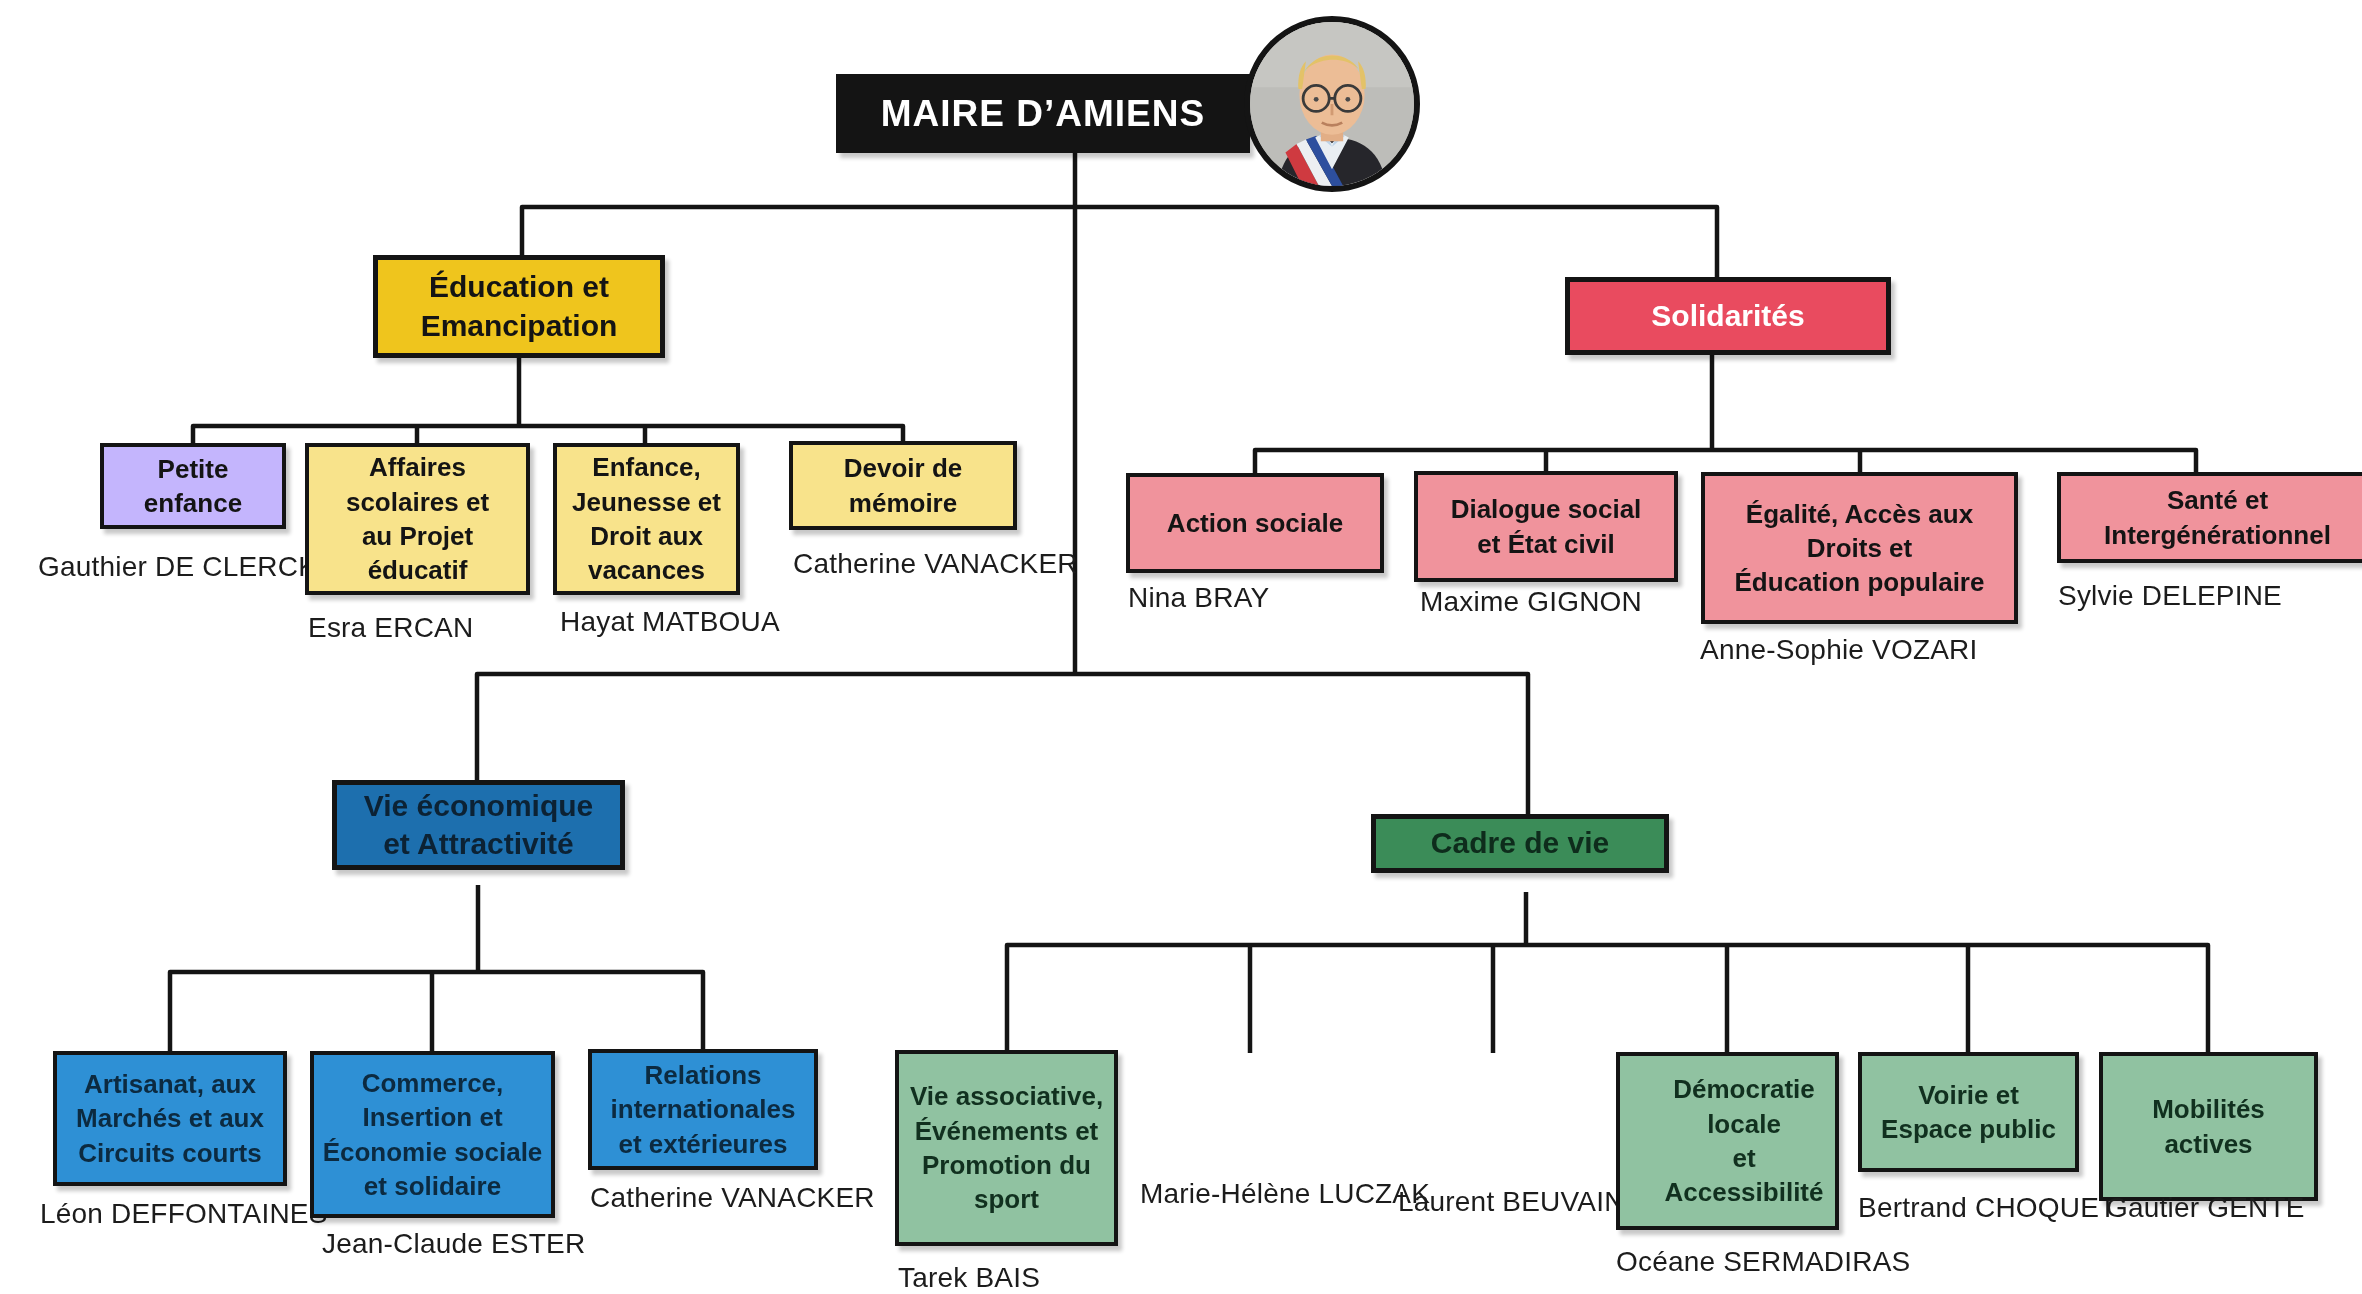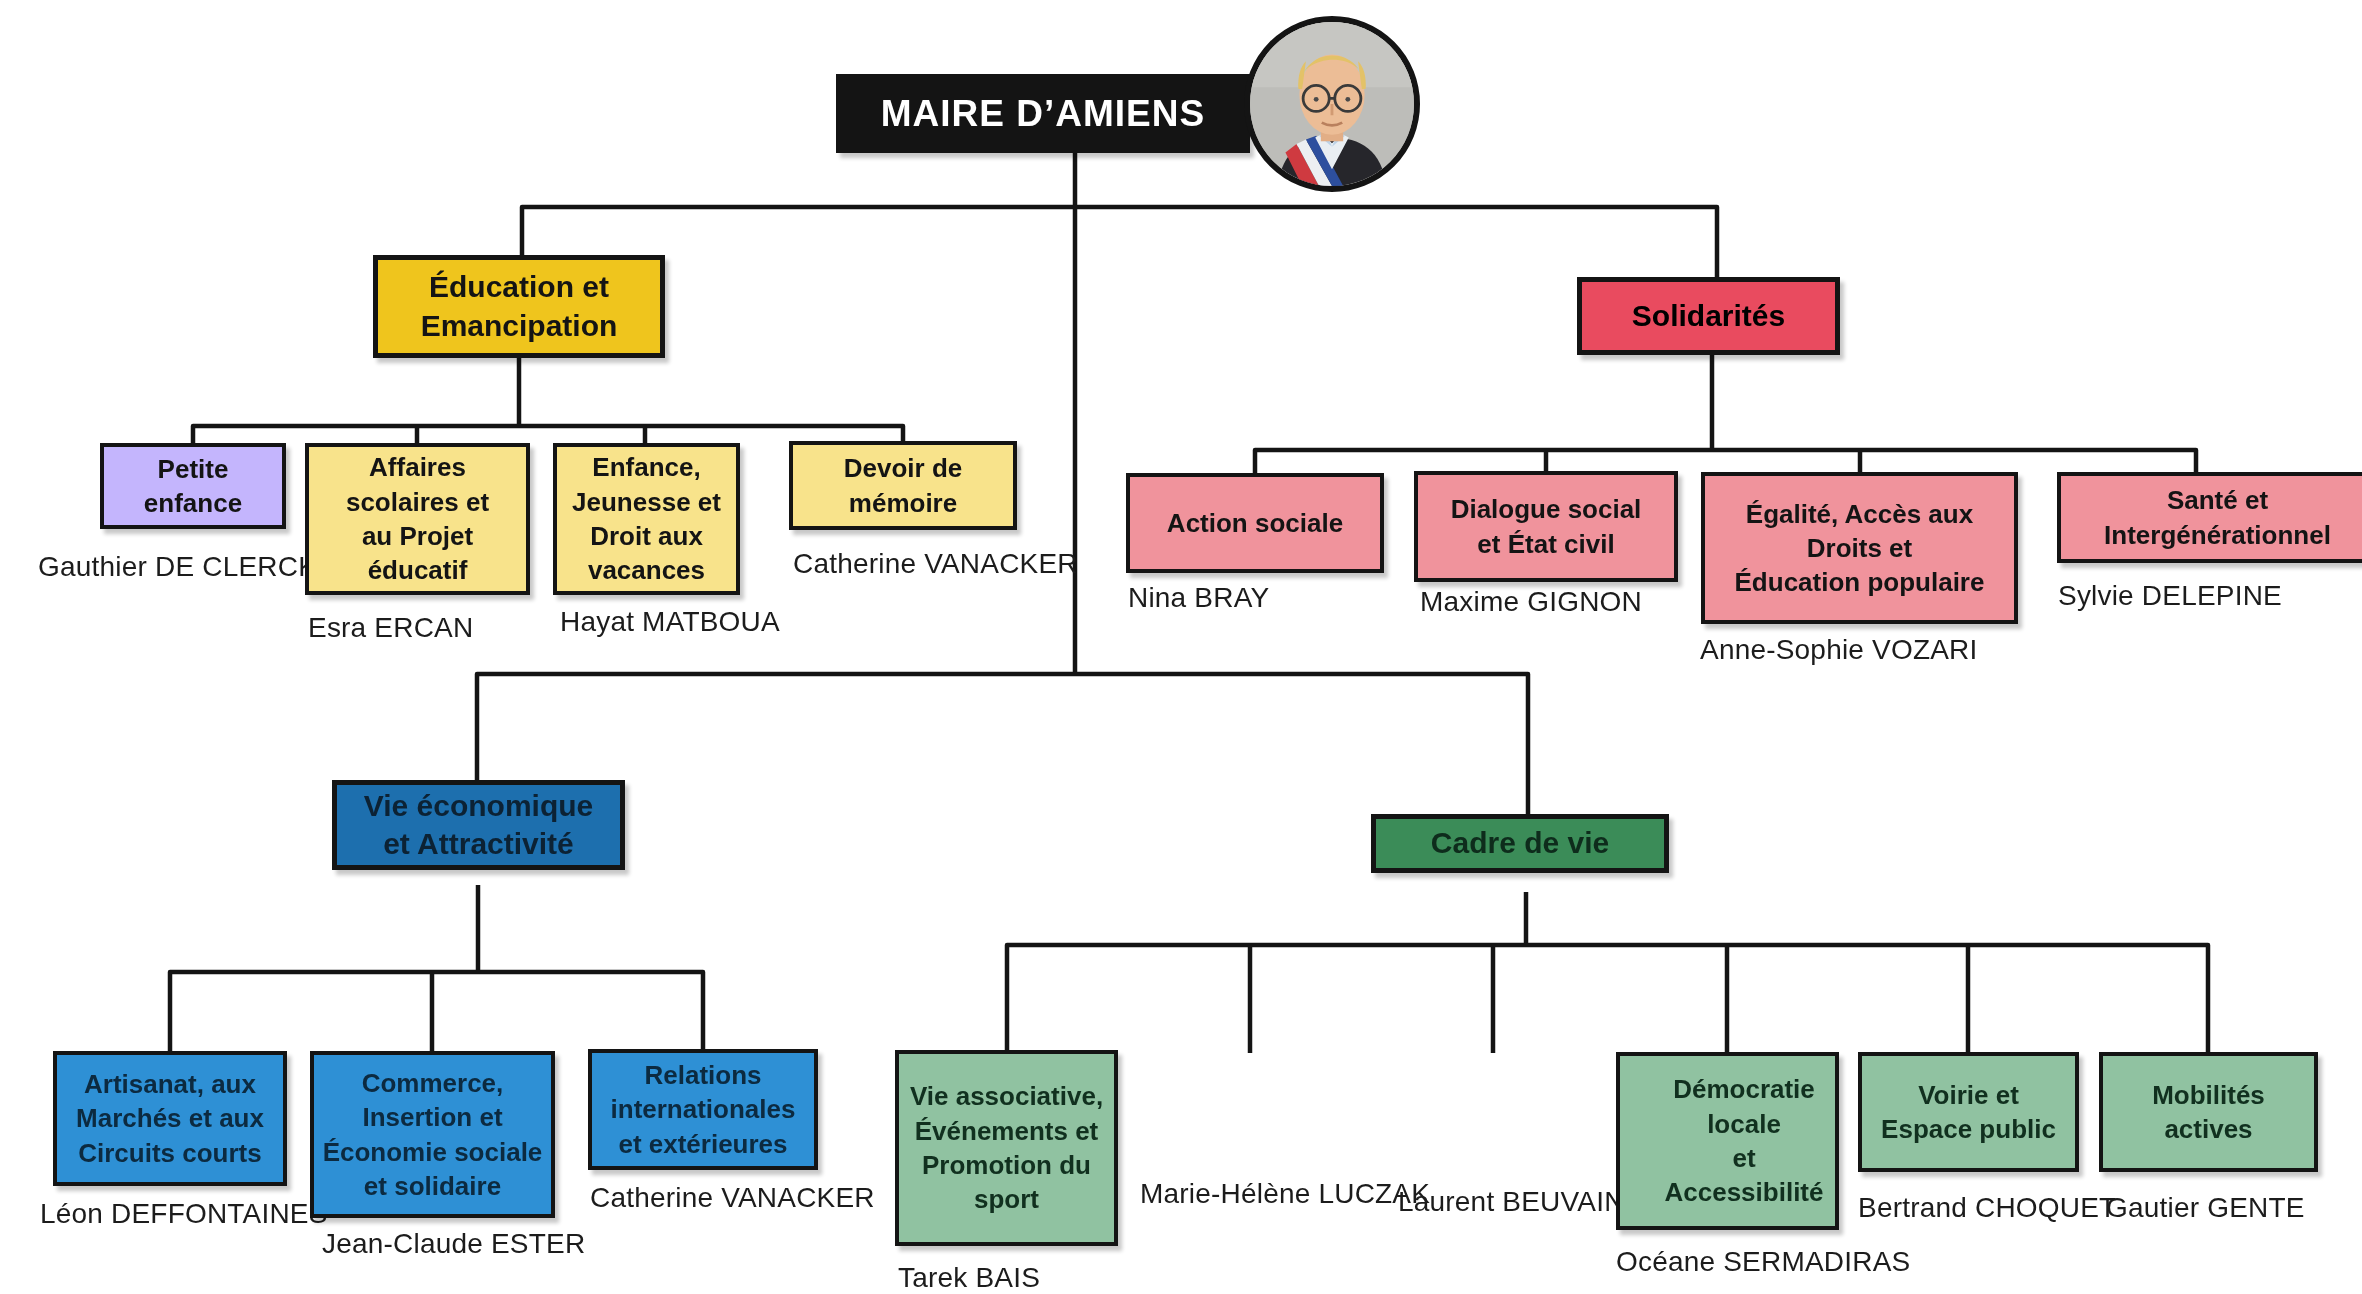--- a/index.html
+++ b/index.html
@@ -88,21 +88,21 @@
       <circle cx="105" cy="83" r="2.6" fill="#4a4a4a"></circle>
       <path d="M88 88 V100" stroke="#d19a72" stroke-width="3" fill="none"></path>
       <path d="M77 108 Q88 114 99 108" stroke="#b9805d" stroke-width="3" fill="none"></path>
     </svg>
   </div>
 
   <div class="pbox" style="left: 373px; top: 255px; width: 292px; height: 103px; background: rgb(239, 197, 29); color: rgb(20, 20, 20);">
     <span class="lbl">Éducation et
 Emancipation</span>
   </div>
-  <div class="pbox" style="left: 1565px; top: 277px; width: 263px; height: 78px; background: rgb(233, 75, 95); color: #000000; margin-left: 12px;">
+  <div class="pbox" style="left: 1565px; top: 277px; width: 326px; height: 78px; background: rgb(233, 75, 95); color: #ffffff;">
     <span class="lbl">Solidarités</span>
   </div>
   <div class="pbox" style="left: 332px; top: 780px; width: 293px; height: 90px; background: rgb(29, 111, 174); color: rgb(12, 34, 52);">
     <span class="lbl">Vie économique
 et Attractivité</span>
   </div>
   <div class="pbox" style="left: 1371px; top: 814px; width: 298px; height: 59px; background: rgb(59, 140, 88); color: rgb(14, 44, 28);">
     <span class="lbl">Cadre de vie</span>
   </div>
 
@@ -198,19 +198,19 @@
 et Accessibilité</span>
   </div>
   <div class="pname" style="left:1616px;top:1246px">Océane SERMADIRAS</div>
 
   <div class="cbox" style="left: 1858px; top: 1052px; width: 221px; height: 120px; background: rgb(144, 194, 161); color: rgb(17, 48, 31);">
     <span class="lbl">Voirie et
 Espace public</span>
   </div>
   <div class="pname" style="left:1858px;top:1192px">Bertrand CHOQUET</div>
 
-  <div class="cbox" style="left: 2099px; top: 1052px; width: 219px; height: 120px; background: rgb(144, 194, 161); color: rgb(17, 48, 31);">
+  <div class="cbox" style="left: 2099px; top: 1052px; width: 219px; height: 149px; background: rgb(144, 194, 161); color: rgb(17, 48, 31);">
     <span class="lbl">Mobilités
 actives</span>
   </div>
   <div class="pname" style="left:2106px;top:1192px">Gautier GENTE</div>
 
 </div>
 
 </body></html>

